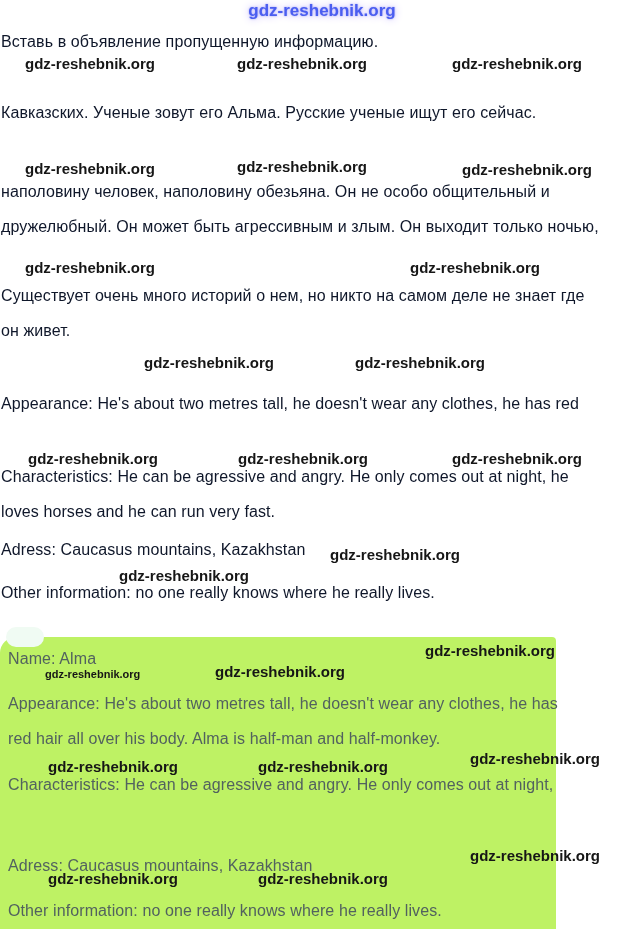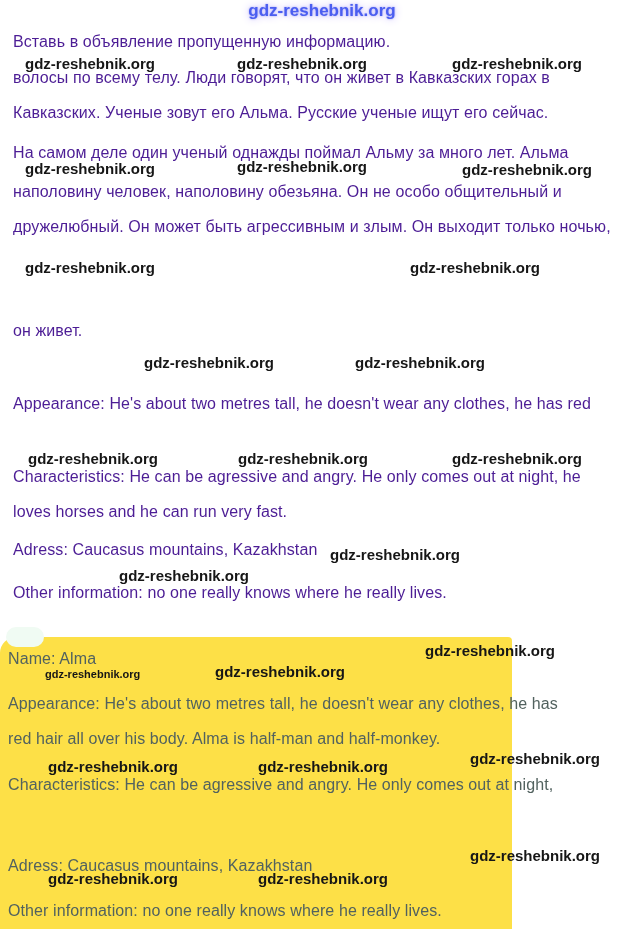--- a/index.html
+++ b/index.html
@@ -17,67 +17,66 @@
     top: 1px; left: 0; right: 0;
     text-align: center;
     font-size: 17px;
     font-weight: 700;
     color: #4b5ef0;
     text-shadow: 0 0 8px #c3b2f8, 0 0 2px #8f9bf5;
     cursor: pointer;
   }
   .ln {
     position: absolute;
-    left: 13px;
+    left: 1px;
     font-size: 16px;
     line-height: 18px;
     letter-spacing: 0.1px;
-    color: #4c1d95;
+    color: #0f172a;
     white-space: nowrap;
   }
   .card .ln { left: 8px; color: #52625f; }
   .wm {
     position: absolute;
     font-size: 15px;
     font-weight: 700;
     color: #161616;
     white-space: nowrap;
   }
   .wm-sm { font-size: 11px; }
   .card {
     position: absolute;
     left: 0; top: 637px;
-    width: 512px;
+    width: 556px;
     height: 292px;
-    background: #fde047;
+    background: #bef264;
     border-top-left-radius: 16px;
     border-top-right-radius: 4px;
   }
   .card-notch {
     position: absolute;
     left: 6px; top: -10px;
     width: 38px; height: 20px;
     background: #f0fbf3;
     border-radius: 10px;
   }
 </style>
 </head>
 <body>
 
 <div class="page">
 
   <div class="site-logo">gdz-reshebnik.org</div>
 
   <div class="ln" style="top:33px">Вставь в объявление пропущенную информацию.</div>
 
-  <div class="ln" style="top:69px">волосы по всему телу. Люди говорят, что он живет в Кавказских горах в</div>
   <div class="ln" style="top:104px">Кавказских. Ученые зовут его Альма. Русские ученые ищут его сейчас.</div>
-  <div class="ln" style="top:144px">На самом деле один ученый однажды поймал Альму за много лет. Альма</div>
   <div class="ln" style="top:183px">наполовину человек, наполовину обезьяна. Он не особо общительный и</div>
   <div class="ln" style="top:218px">дружелюбный. Он может быть агрессивным и злым. Он выходит только ночью,</div>
+  <div class="ln" style="top:287px">Существует очень много историй о нем, но никто на самом деле не знает где</div>
   <div class="ln" style="top:322px">он живет.</div>
 
   <div class="ln" style="top:395px">Appearance: He's about two metres tall, he doesn't wear any clothes, he has red</div>
   <div class="ln" style="top:468px">Characteristics: He can be agressive and angry. He only comes out at night, he</div>
   <div class="ln" style="top:503px">loves horses and he can run very fast.</div>
   <div class="ln" style="top:541px">Adress: Caucasus mountains, Kazakhstan</div>
   <div class="ln" style="top:584px">Other information: no one really knows where he really lives.</div>
 
   <div class="card">
     <div class="card-notch"></div>

